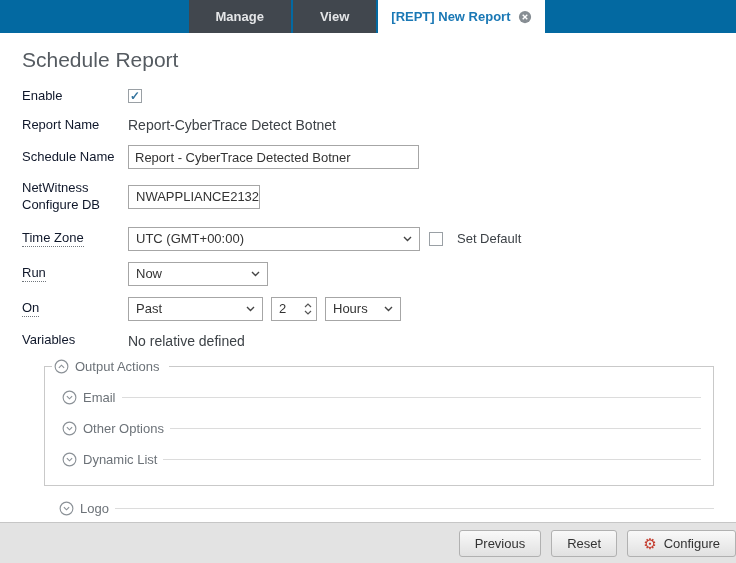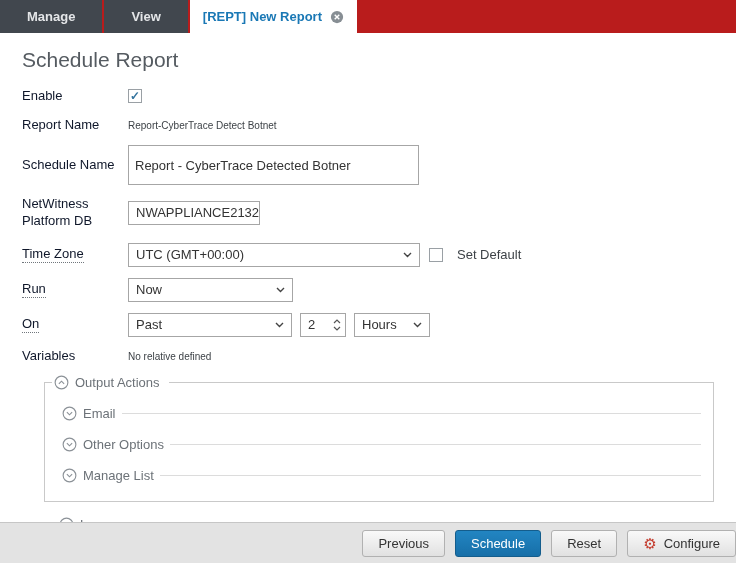--- a/index.html
+++ b/index.html
@@ -2,35 +2,35 @@
 <html><head>
 <meta charset="utf-8">
 <style>
   * { box-sizing: border-box; margin: 0; padding: 0; }
   html,body { width: 736px; height: 563px; }
   body { font-family: "Liberation Sans", sans-serif; background: #fff; overflow: hidden; }
 
   .app { position: relative; width: 736px; height: 563px; background: #fff; }
 
   
-  .tabbar { height: 33px; background: #b91c1c; display: flex; align-items: stretch; }
+  .tabbar { height: 33px; background: #0369a1; display: flex; align-items: stretch; justify-content: center; }
   .tab { display: flex; align-items: center; padding: 0 27px; background: #41474e; color: #e4e6e8;
          font-size: 13px; font-weight: bold; margin-right: 2px; cursor: pointer; white-space: nowrap; }
   .tab.active { background: #ffffff; color: #1a78b5; padding: 0 13px; gap: 8px; }
 
   
   .content { padding: 15px 0 0 22px; height: 489px; overflow: hidden; }
   h1 { font-size: 21px; font-weight: normal; color: #555b61; margin-bottom: 15px; }
 
   .row { display: flex; align-items: center; margin-bottom: 11px; min-height: 18px; }
   .lbl { width: 106px; flex-shrink: 0; font-size: 13px; color: #0f172a; line-height: 1.3; }
   .hint { border-bottom: 1px dotted #70767c; padding-bottom: 1px; }
-  .static { font-size: 10px; color: #3d4247; }
-
-  input.text { width: 291px; height: 40px; border: 1px solid #a6a6a6; font: 13px "Liberation Sans", sans-serif;
+  .static { font-size: 14px; color: #3d4247; }
+
+  input.text { width: 291px; height: 24px; border: 1px solid #a6a6a6; font: 13px "Liberation Sans", sans-serif;
                padding: 0 6px; color: #333; outline: none; }
 
   .select { height: 24px; border: 1px solid #a6a6a6; background: #fff; display: flex; align-items: center;
             justify-content: space-between; padding: 0 7px; font-size: 13px; color: #333; cursor: pointer;
             white-space: nowrap; overflow: hidden; }
   .select .caret { flex-shrink: 0; margin-left: 6px; }
 
   .cb { width: 14px; height: 14px; border: 1px solid #9aa0a5; background: #fff; display: inline-flex;
         align-items: center; justify-content: center; flex-shrink: 0; cursor: pointer; }
   .cb .check { font-size: 12px; color: #34749e; line-height: 1; font-weight: bold; }
@@ -92,21 +92,21 @@
       <div class="lbl">Report Name</div>
       <span class="static">Report-CyberTrace Detect Botnet</span>
     </div>
 
     <div class="row">
       <div class="lbl">Schedule Name</div>
       <input class="text" type="text" value="Report - CyberTrace Detected Botner" style="">
     </div>
 
     <div class="row" style="margin-bottom:13px;">
-      <div class="lbl">NetWitness Platform DB</div>
+      <div class="lbl">NetWitness Configure DB</div>
       <div class="select" style="width:132px">
         <span>NWAPPLIANCE21328</span>
 
       </div>
     </div>
 
     <div class="row">
       <div class="lbl"><span class="hint">Time Zone</span></div>
       <div class="select" style="width:292px">
         <span>UTC (GMT+00:00)</span>
@@ -115,31 +115,31 @@
         </svg>
       </div>
       <label class="cblab">
         <span class="cb"></span>
         <span>Set Default</span>
       </label>
     </div>
 
     <div class="row">
       <div class="lbl"><span class="hint">Run</span></div>
-      <div class="select" style="width:165px">
+      <div class="select" style="width:140px">
         <span>Now</span>
         <svg class="caret" width="9" height="6" viewBox="0 0 9 6">
           <path d="M1 1l3.5 3.5L8 1" fill="none" stroke="#444" stroke-width="1.4"></path>
         </svg>
       </div>
     </div>
 
     <div class="row">
       <div class="lbl"><span class="hint">On</span></div>
-      <div class="select" style="width:164px">
+      <div class="select" style="width:135px">
         <span>Past</span>
         <svg class="caret" width="9" height="6" viewBox="0 0 9 6">
           <path d="M1 1l3.5 3.5L8 1" fill="none" stroke="#444" stroke-width="1.4"></path>
         </svg>
       </div>
       <div class="spinner">
         <span>2</span>
         <span class="spin-col">
           <svg width="8" height="5" viewBox="0 0 8 5">
             <path d="M1 4l3-3 3 3" fill="none" stroke="#555" stroke-width="1.2"></path>
@@ -187,41 +187,38 @@
         </svg>
         <span>Other Options</span>
         <span class="rule"></span>
       </div>
 
       <div class="subrow">
         <svg width="15" height="15" viewBox="0 0 16 16">
           <circle cx="8" cy="8" r="6.8" fill="none" stroke="#8b9197" stroke-width="1.2"></circle>
           <path d="M5.2 6.6L8 9.4l2.8-2.8" fill="none" stroke="#8b9197" stroke-width="1.2"></path>
         </svg>
-        <span>Manage List</span>
+        <span>Dynamic List</span>
         <span class="rule"></span>
       </div>
     </div>
 
     <div class="logorow">
       <svg width="15" height="15" viewBox="0 0 16 16">
         <circle cx="8" cy="8" r="6.8" fill="none" stroke="#8b9197" stroke-width="1.2"></circle>
         <path d="M5.2 6.6L8 9.4l2.8-2.8" fill="none" stroke="#8b9197" stroke-width="1.2"></path>
       </svg>
       <span>Logo</span>
       <span class="rule"></span>
     </div>
   </div>
 
   <div class="footer">
     <button class="btn">
       <span>Previous</span>
-    </button>
-    <button class="btn primary">
-      <span>Schedule</span>
     </button>
     <button class="btn">
       <span>Reset</span>
     </button>
     <button class="btn">
       <span class="gear">⚙</span>
       <span>Configure</span>
     </button>
   </div>
 

